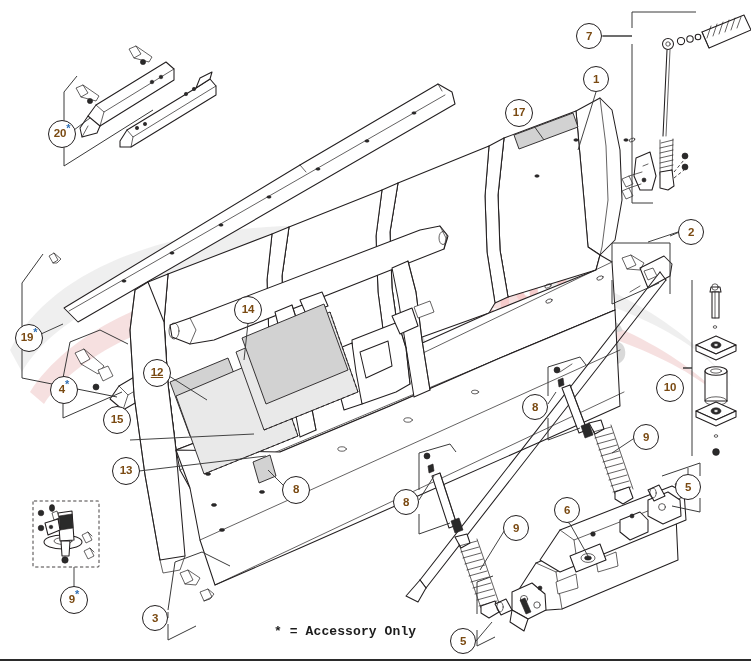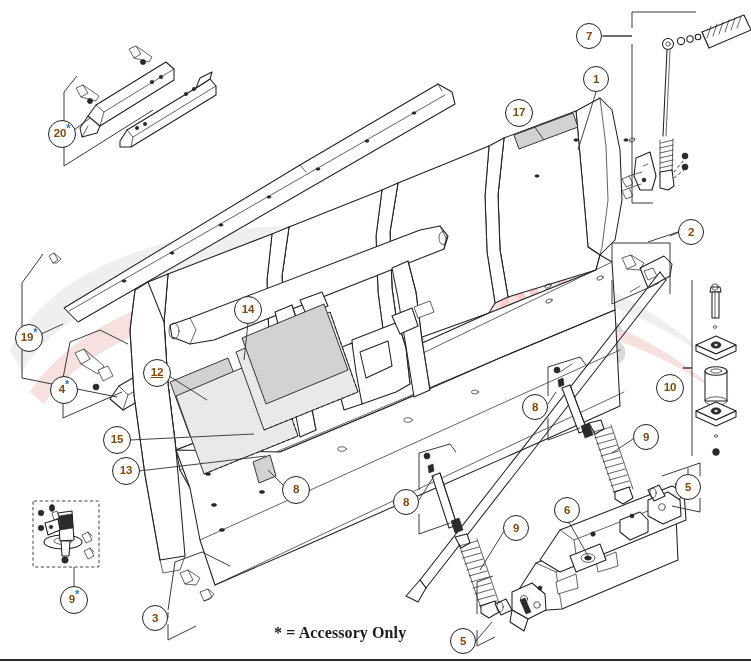--- a/index.html
+++ b/index.html
@@ -59,22 +59,22 @@
     font-size: 11px;
     font-weight: 700;
     vertical-align: top;
     line-height: 14px;
   }
   
   #footnote {
     position: absolute;
     left: 274px;
     top: 624px;
-    font-family: Liberation Serif, serif;
-    font-size: 16px;
+    font-family: Liberation Mono, monospace;
+    font-size: 13px;
     font-weight: 700;
     color: #1b1b1b;
     letter-spacing: 0.1px;
     white-space: nowrap;
     z-index: 25;
   }
   #bottom-rule {
     position: absolute;
     left: 0;
     top: 659px;
@@ -588,21 +588,21 @@
       <div class="callout" style="left: 589px; top: 36px;"><span>7</span></div>
       <div class="callout" style="left: 406px; top: 502px;"><span>8</span></div>
       <div class="callout" style="left: 535px; top: 407px;"><span>8</span></div>
       <div class="callout" style="left: 516px; top: 528px;"><span>9</span></div>
       <div class="callout" style="left: 646px; top: 437px;"><span>9</span></div>
       <div class="callout wide" style="left: 670px; top: 388px;"><span>10</span></div>
       <div class="callout wide" style="left: 74px; top: 600px;"><span>9</span><span class="star">*</span></div>
       <div class="callout wide" style="left: 157px; top: 373px; text-decoration: underline;"><span>12</span></div>
       <div class="callout wide" style="left: 296px; top: 490px;"><span>8</span></div>
       <div class="callout wide" style="left: 248px; top: 310px;"><span>14</span></div>
-      <div class="callout wide" style="left: 117px; top: 440px;"><span>15</span></div>
+      <div class="callout wide" style="left: 117px; top: 420px;"><span>15</span></div>
       <div class="callout wide" style="left: 126px; top: 471px;"><span>13</span></div>
       <div class="callout wide" style="left: 519px; top: 113px;"><span>17</span></div>
       <div class="callout wide" style="left: 29px; top: 338px;"><span>19</span><span class="star">*</span></div>
       <div class="callout wide" style="left: 62px; top: 134px;"><span>20</span><span class="star">*</span></div>
     </div>
 
   <div id="footnote">* = Accessory Only</div>
 
   <div id="bottom-rule"></div>
 

